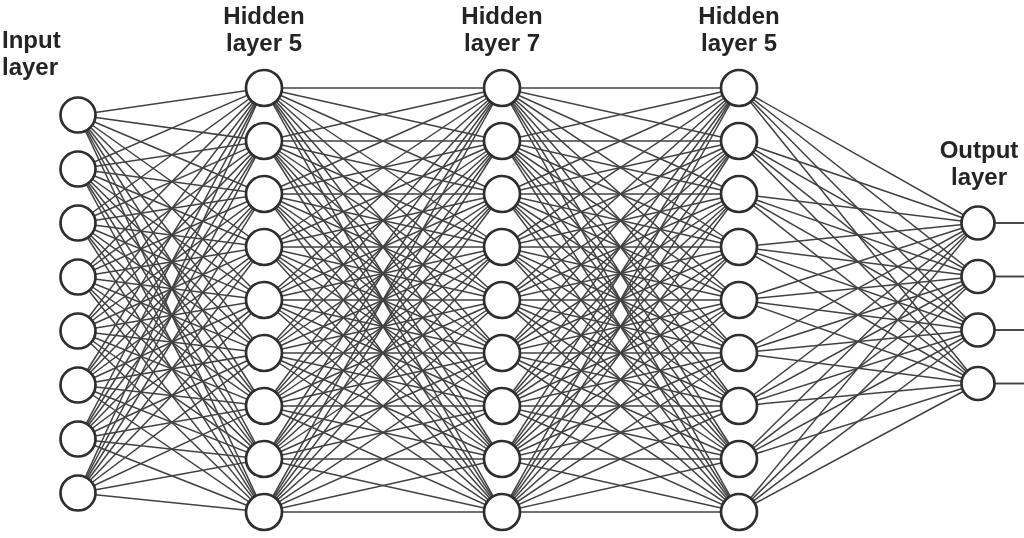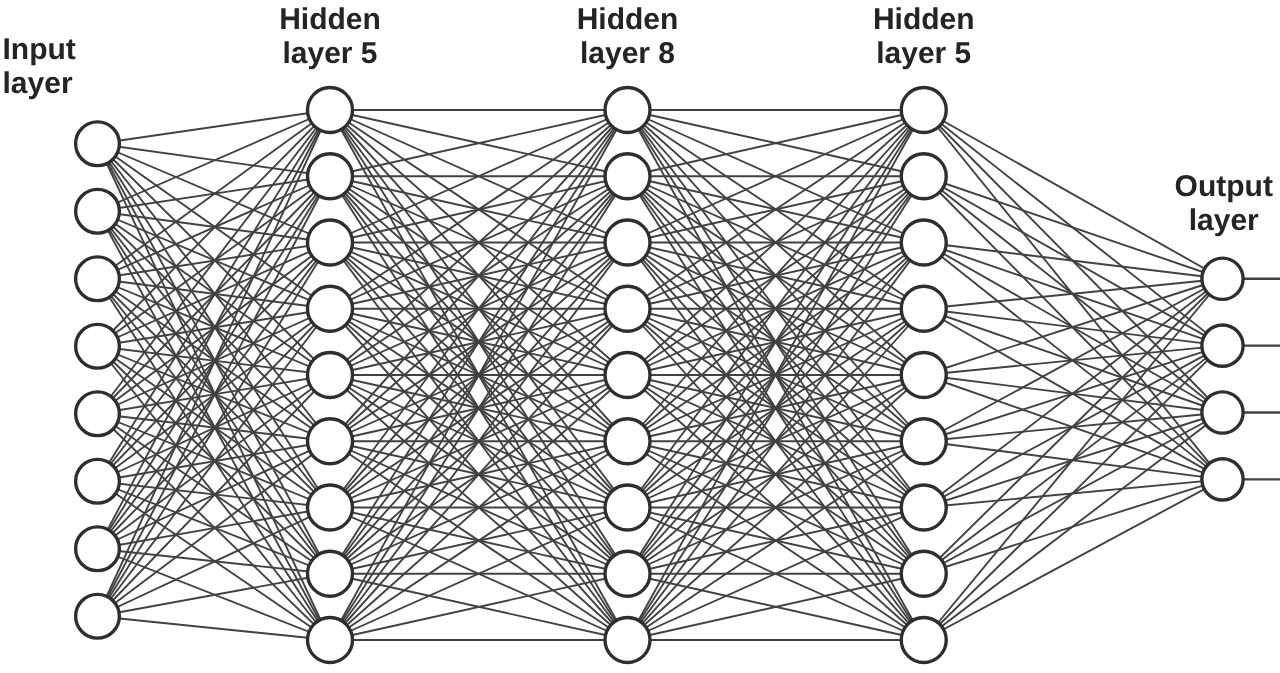--- a/index.html
+++ b/index.html
@@ -380,21 +380,21 @@
     <span>layer</span>
   </div>
 
   <div class="layer-label center" id="label-hidden1" style="left: 264px; top: 2px; color: rgb(36, 36, 36);">
     <span>Hidden</span>
     <span>layer 5</span>
   </div>
 
   <div class="layer-label center" id="label-hidden2" style="left: 502px; top: 2px; color: rgb(36, 36, 36);">
     <span>Hidden</span>
-    <span>layer 8</span>
+    <span>layer 7</span>
   </div>
 
   <div class="layer-label center" id="label-hidden3" style="left: 739px; top: 2px; color: rgb(36, 36, 36);">
     <span>Hidden</span>
     <span>layer 5</span>
   </div>
 
   <div class="layer-label center" id="label-output" style="left: 979px; top: 136px; color: rgb(36, 36, 36);">
     <span>Output</span>
     <span>layer</span>

